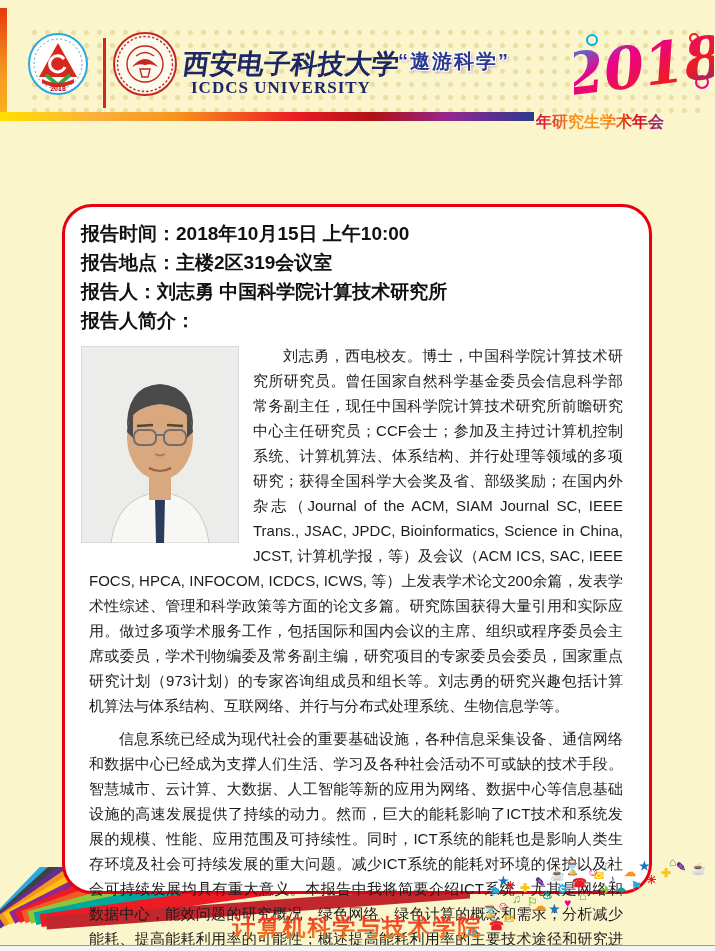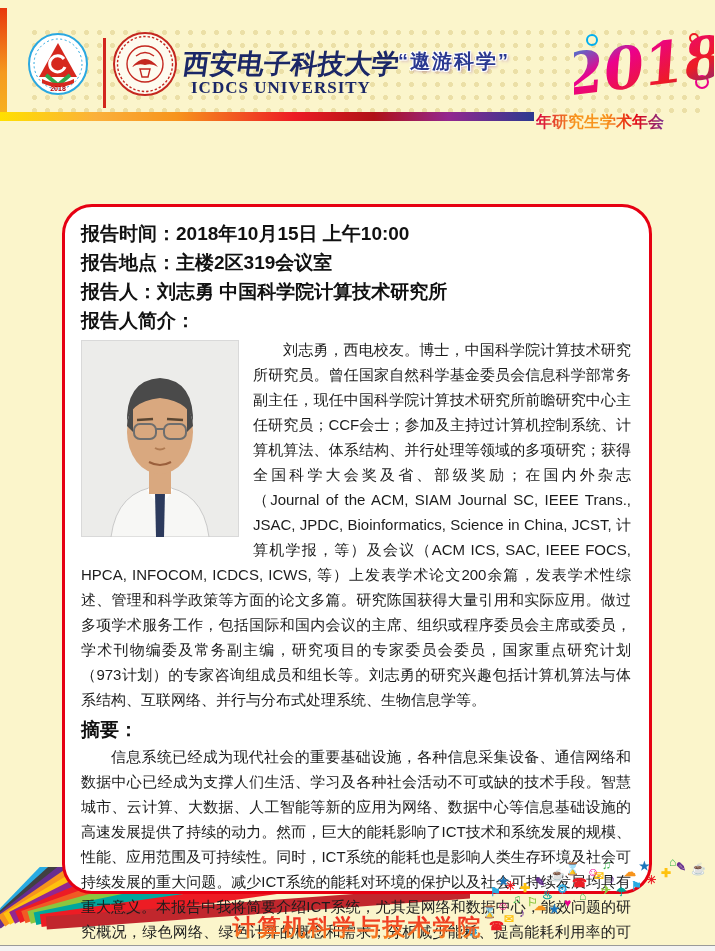--- a/index.html
+++ b/index.html
@@ -32,21 +32,21 @@
   .title{position:absolute;left:0;top:136px;width:715px;text-align:center;font-size:30px;
         font-weight:900;color:#22276F;letter-spacing:1px;z-index:2;}
   
   .box{position:absolute;left:62px;top:204px;width:590px;height:690px;background:#fff;
         border:3.5px solid #E60012;border-radius:30px;box-sizing:border-box;
         padding:12px 18px 1px 16px;z-index:2;}
   .detail-row{font-size:19px;font-weight:bold;color:#111;line-height:29px;white-space:nowrap;}
   .bio-wrap{margin-top:2px;}
   .photo{float:left;width:158px;height:197px;margin:3px 14px 4px 0;}
   .bio-text,.abstract-text{font-size:15px;line-height:25px;color:#1c1c1c;text-align:justify;
-        margin:0;text-indent:2em;}
+        margin:8px;text-indent:2em;}
   .abstract-label{font-size:19px;font-weight:bold;color:#111;line-height:28px;margin-top:4px;}
   
   .ribbon-fan{position:absolute;left:0;bottom:4px;z-index:1;}
   .school{position:absolute;left:0;top:912px;width:715px;text-align:center;font-size:23px;
         font-weight:900;letter-spacing:2px;z-index:5;
         background:linear-gradient(180deg,#ED1C24,#F7931E);
         -webkit-background-clip:text;background-clip:text;color:transparent;}
   .icon-collage{position:absolute;right:0;bottom:5px;width:248px;height:92px;overflow:hidden;z-index:4;}
   .icon-collage span{position:absolute;line-height:1;font-weight:bold;}
   .bottom-edge{position:absolute;left:0;bottom:0;width:715px;height:5px;background:#F4F4F4;
@@ -133,21 +133,20 @@
         <rect x="83" y="84" width="22" height="15" rx="6" fill="none" stroke="#6E6E6E" stroke-width="2"></rect>
         <line x1="75" y1="89" x2="83" y2="89" stroke="#6E6E6E" stroke-width="2"></line>
         <line x1="56" y1="80" x2="72" y2="79" stroke="#5A4632" stroke-width="2.5"></line>
         <line x1="86" y1="79" x2="102" y2="80" stroke="#5A4632" stroke-width="2.5"></line>
         <path d="M74 108 Q79 111 84 108" fill="none" stroke="#B07B52" stroke-width="2"></path>
         <path d="M68 122 Q79 128 90 122" fill="none" stroke="#9A5F3C" stroke-width="2"></path>
       </svg>
       <p class="bio-text">刘志勇，西电校友。博士，中国科学院计算技术研究所研究员。曾任国家自然科学基金委员会信息科学部常务副主任，现任中国科学院计算技术研究所前瞻研究中心主任研究员；CCF会士；参加及主持过计算机控制系统、计算机算法、体系结构、并行处理等领域的多项研究；获得全国科学大会奖及省、部级奖励；在国内外杂志（Journal of the ACM, SIAM Journal SC, IEEE Trans., JSAC, JPDC, Bioinformatics, Science in China, JCST, 计算机学报，等）及会议（ACM ICS, SAC, IEEE FOCS, HPCA, INFOCOM, ICDCS, ICWS, 等）上发表学术论文200余篇，发表学术性综述、管理和科学政策等方面的论文多篇。研究陈国获得大量引用和实际应用。做过多项学术服务工作，包括国际和国内会议的主席、组织或程序委员会主席或委员，学术刊物编委及常务副主编，研究项目的专家委员会委员，国家重点研究计划（973计划）的专家咨询组成员和组长等。刘志勇的研究兴趣包括计算机算法与体系结构、互联网络、并行与分布式处理系统、生物信息学等。</p>
     </div>
 
-    <div class="abstract-label">摘要：</div>
     <p class="abstract-text">信息系统已经成为现代社会的重要基础设施，各种信息采集设备、通信网络和数据中心已经成为支撑人们生活、学习及各种社会活动不可或缺的技术手段。智慧城市、云计算、大数据、人工智能等新的应用为网络、数据中心等信息基础设施的高速发展提供了持续的动力。然而，巨大的能耗影响了ICT技术和系统发展的规模、性能、应用范围及可持续性。同时，ICT系统的能耗也是影响人类生存环境及社会可持续发展的重大问题。减少ICT系统的能耗对环境的保护以及社会可持续发展均具有重大意义。本报告中我将简要介绍ICT系统，尤其是网络和数据中心，能效问题的研究概况，绿色网络、绿色计算的概念和需求；分析减少能耗、提高能耗利用率的可能性；概述提高能耗利用率的主要技术途径和研究进展。我还将从资源管理和调度等角度介绍提高能效的具体技术，并简要分析存在的挑战性问题和可能的研究方向。</p>
   </div>
 
   <svg class="ribbon-fan" width="470" height="80" viewBox="0 0 470 80">
     <g id="ribbon-g" transform="translate(0,80)">
         <rect x="4" y="-27" width="120" height="13" fill="#29ABE2" transform="rotate(-46 0 0)"></rect>
         <rect x="8" y="-27" width="150" height="13" fill="#414042" transform="rotate(-42.2 0 0)"></rect>
         <rect x="12" y="-27" width="180" height="13" fill="#662D91" transform="rotate(-38.4 0 0)"></rect>
         <rect x="16" y="-27" width="210" height="13" fill="#F7941D" transform="rotate(-34.6 0 0)"></rect>
         <rect x="20" y="-27" width="240" height="13" fill="#FFC20E" transform="rotate(-30.8 0 0)"></rect>

